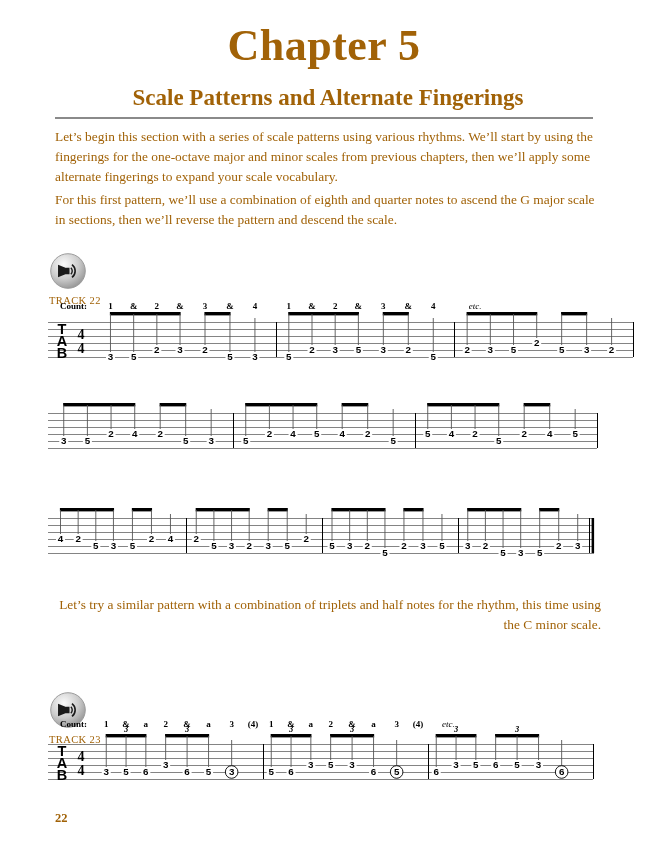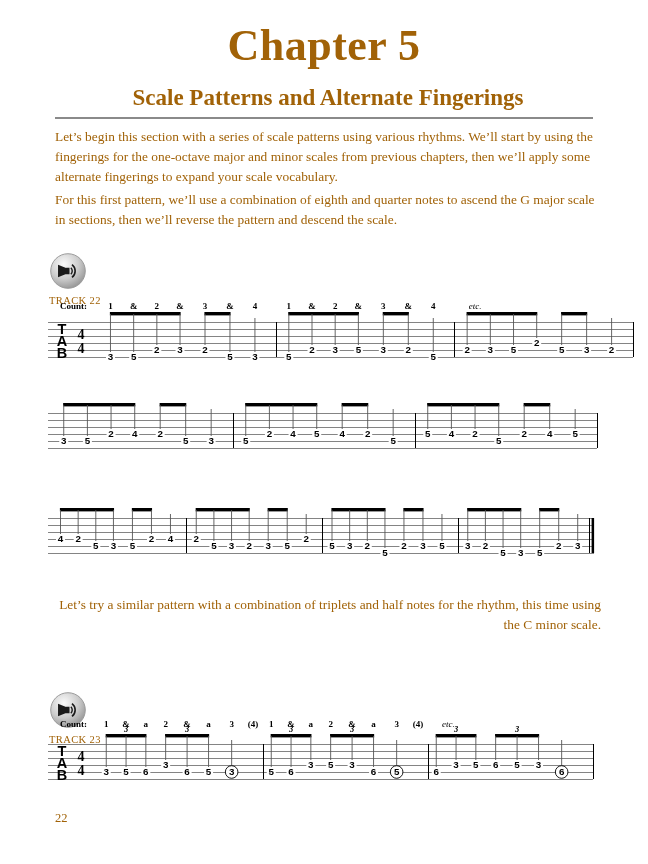--- a/index.html
+++ b/index.html
@@ -14,21 +14,21 @@
   .body-text{position:absolute;left:55px;width:546px;margin:0;
              font-size:13.4px;line-height:1.48;}
   #p1{top:127px;}
   #p2{top:190px;}
   #p3{top:595px;text-align:right;}
   .track{position:absolute;left:49px;width:110px;}
   #track1{top:252px;}
   #track2{top:691px;}
   .track-label{font-size:10.5px;letter-spacing:.4px;margin-top:1px;}
   .sys{position:absolute;left:0;}
-  #pagenum{position:absolute;left:55px;top:811px;font-size:12.5px;font-weight:normal;}
+  #pagenum{position:absolute;left:55px;top:811px;font-size:12.5px;font-weight:bold;}
 </style>
 </head>
 <body>
 
 <div class="page">
 
   <div class="title">Chapter 5</div>
   <div class="subtitle">Scale Patterns and Alternate Fingerings</div>
   <div class="rule"></div>
 

